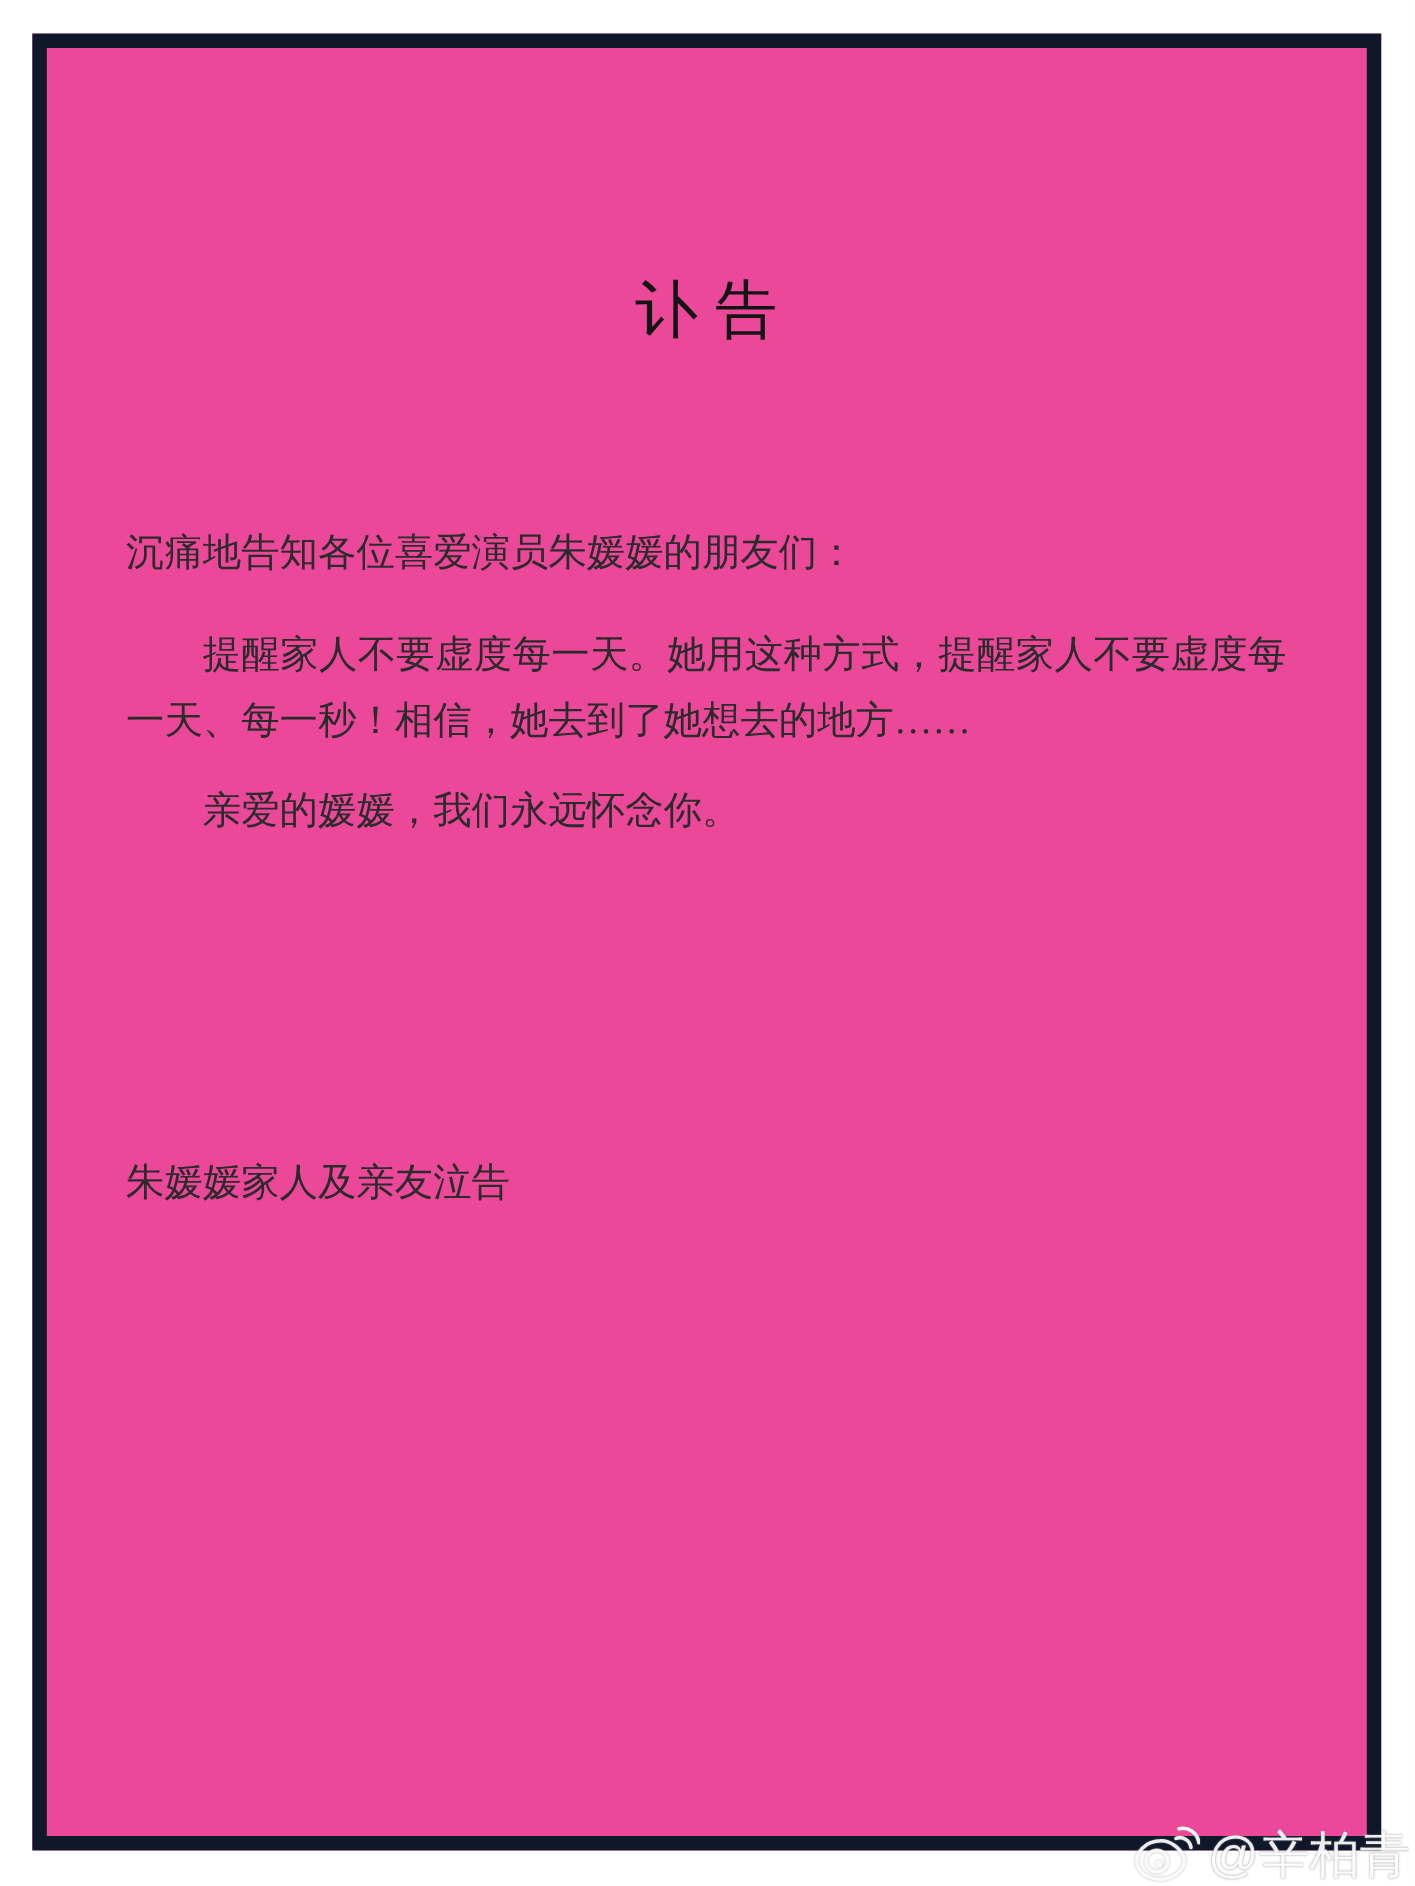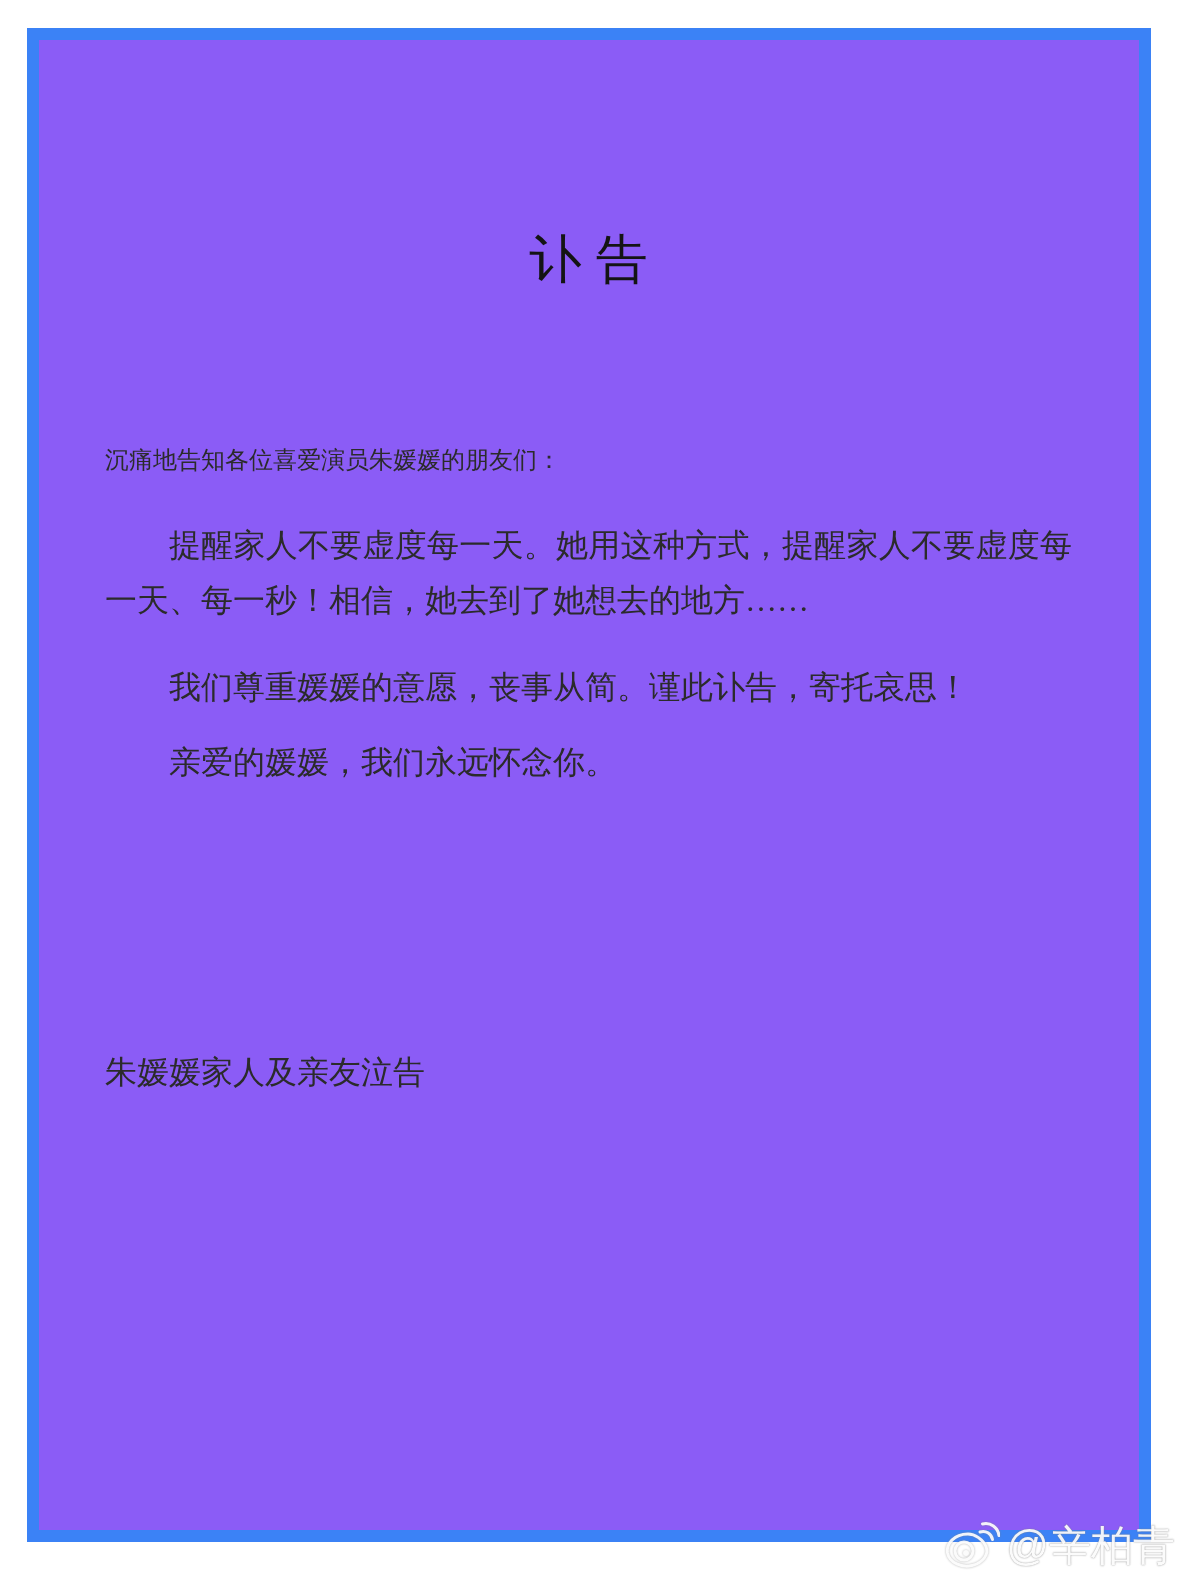--- a/index.html
+++ b/index.html
@@ -14,23 +14,23 @@
     background: #ffffff;
     overflow: hidden;
     font-family: "Liberation Serif", "DejaVu Serif", serif;
   }
   .frame {
     position: absolute;
     left: 27px;
     top: 28px;
     right: 28px;
     bottom: 30px;
-    border: 12px solid #3b82f6;
+    border: 12px solid #0f172a;
     box-sizing: border-box;
-    background: #8b5cf6;
+    background: #ec4899;
   }
   .content {
     position: absolute;
     left: 39px;
     top: 40px;
     right: 40px;
     bottom: 44px;
     padding: 0 27px;
     box-sizing: border-box;
   }
@@ -40,21 +40,21 @@
     font-family: "Liberation Sans", "DejaVu Sans", sans-serif;
     font-size: 52px;
     font-weight: 500;
     letter-spacing: 0.28em;
     text-indent: 0.28em; 
     color: #141414;
     line-height: 58px;
   }
   .greeting {
     margin: 145px 0 0 0;
-    font-size: 24px;
+    font-size: 32px;
     line-height: 55px;
     color: #2b2b2b;
     text-align: justify;
   }
   .para {
     margin: 0;
     font-size: 32px;
     line-height: 55px;
     color: #2b2b2b;
     text-align: justify;
@@ -100,21 +100,20 @@
   <div class="frame">
     <div class="content">
 
       <h1 class="notice-title">讣告</h1>
 
       <p class="greeting">沉痛地告知各位喜爱演员朱媛媛的朋友们：</p>
 
 
       <p class="para para-2">提醒家人不要虚度每一天。她用这种方式，提醒家人不要虚度每一天、每一秒！相信，她去到了她想去的地方……</p>
 
-      <p class="para para-3">我们尊重媛媛的意愿，丧事从简。谨此讣告，寄托哀思！</p>
 
       <p class="para para-4">亲爱的媛媛，我们永远怀念你。</p>
 
       <p class="signature">朱媛媛家人及亲友泣告</p>
 
     </div>
   </div>
 
   <div class="watermark">
     <svg class="weibo-icon" width="58" height="50" viewBox="0 0 58 50" xmlns="http://www.w3.org/2000/svg">

